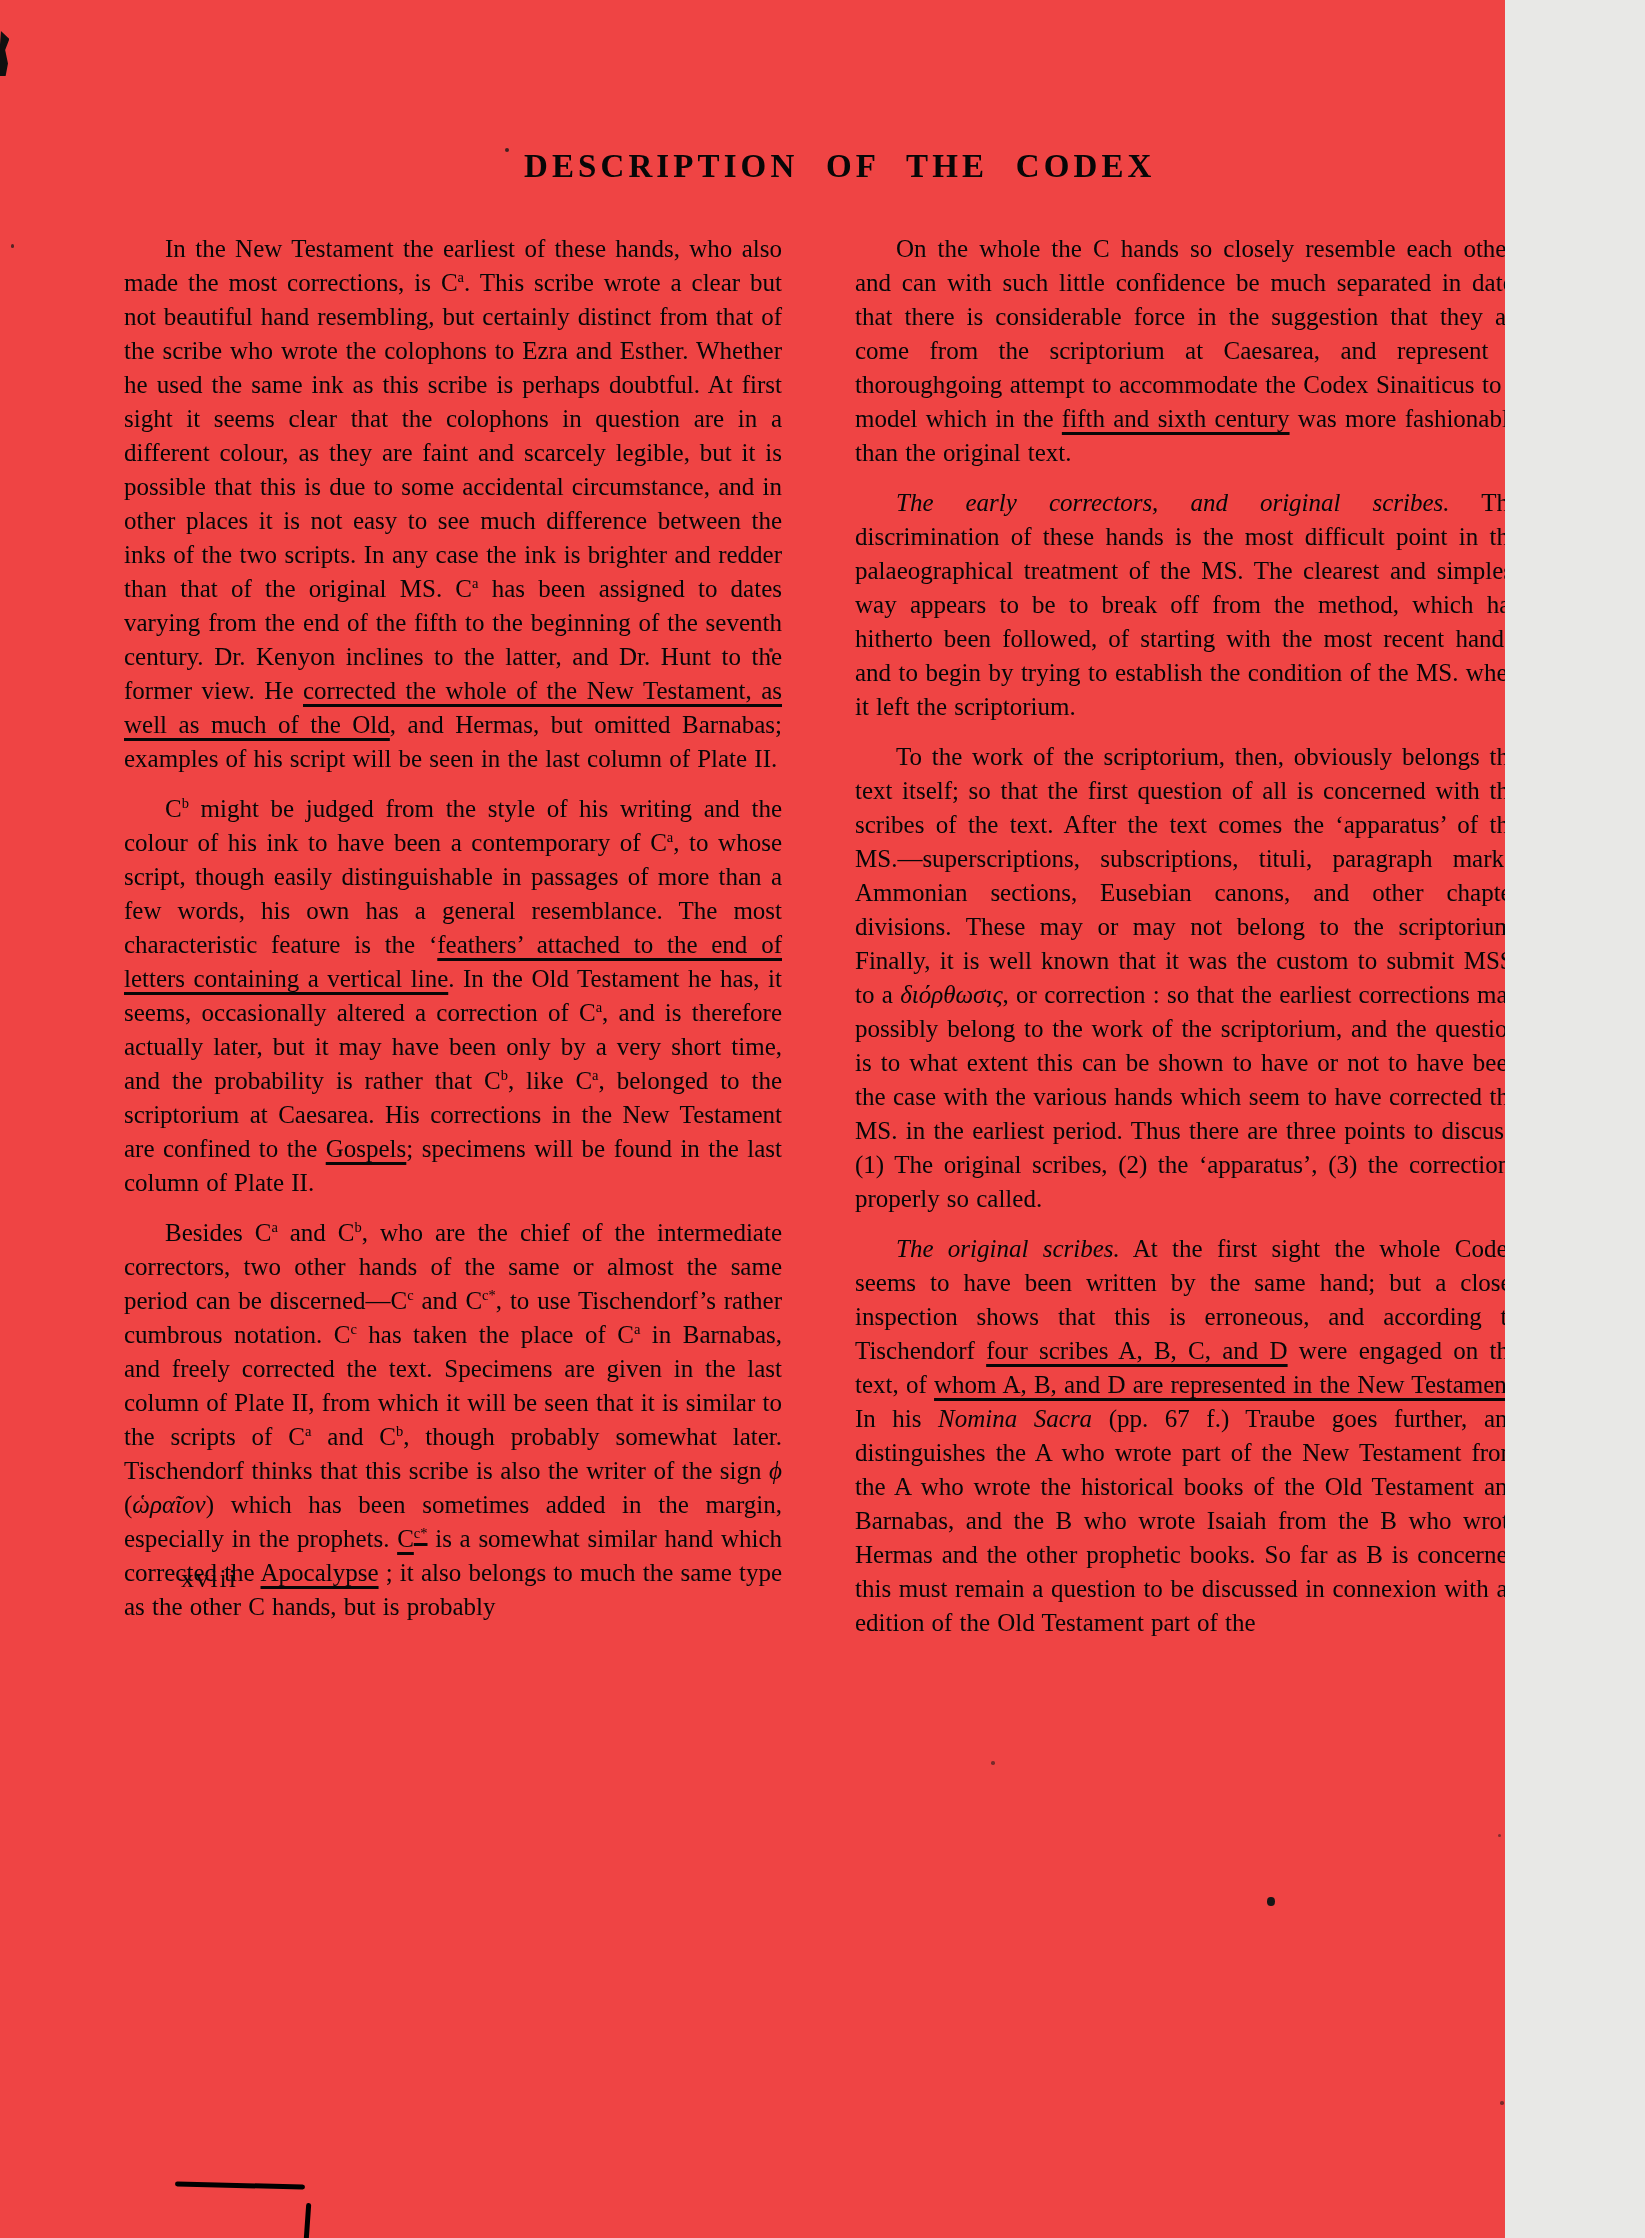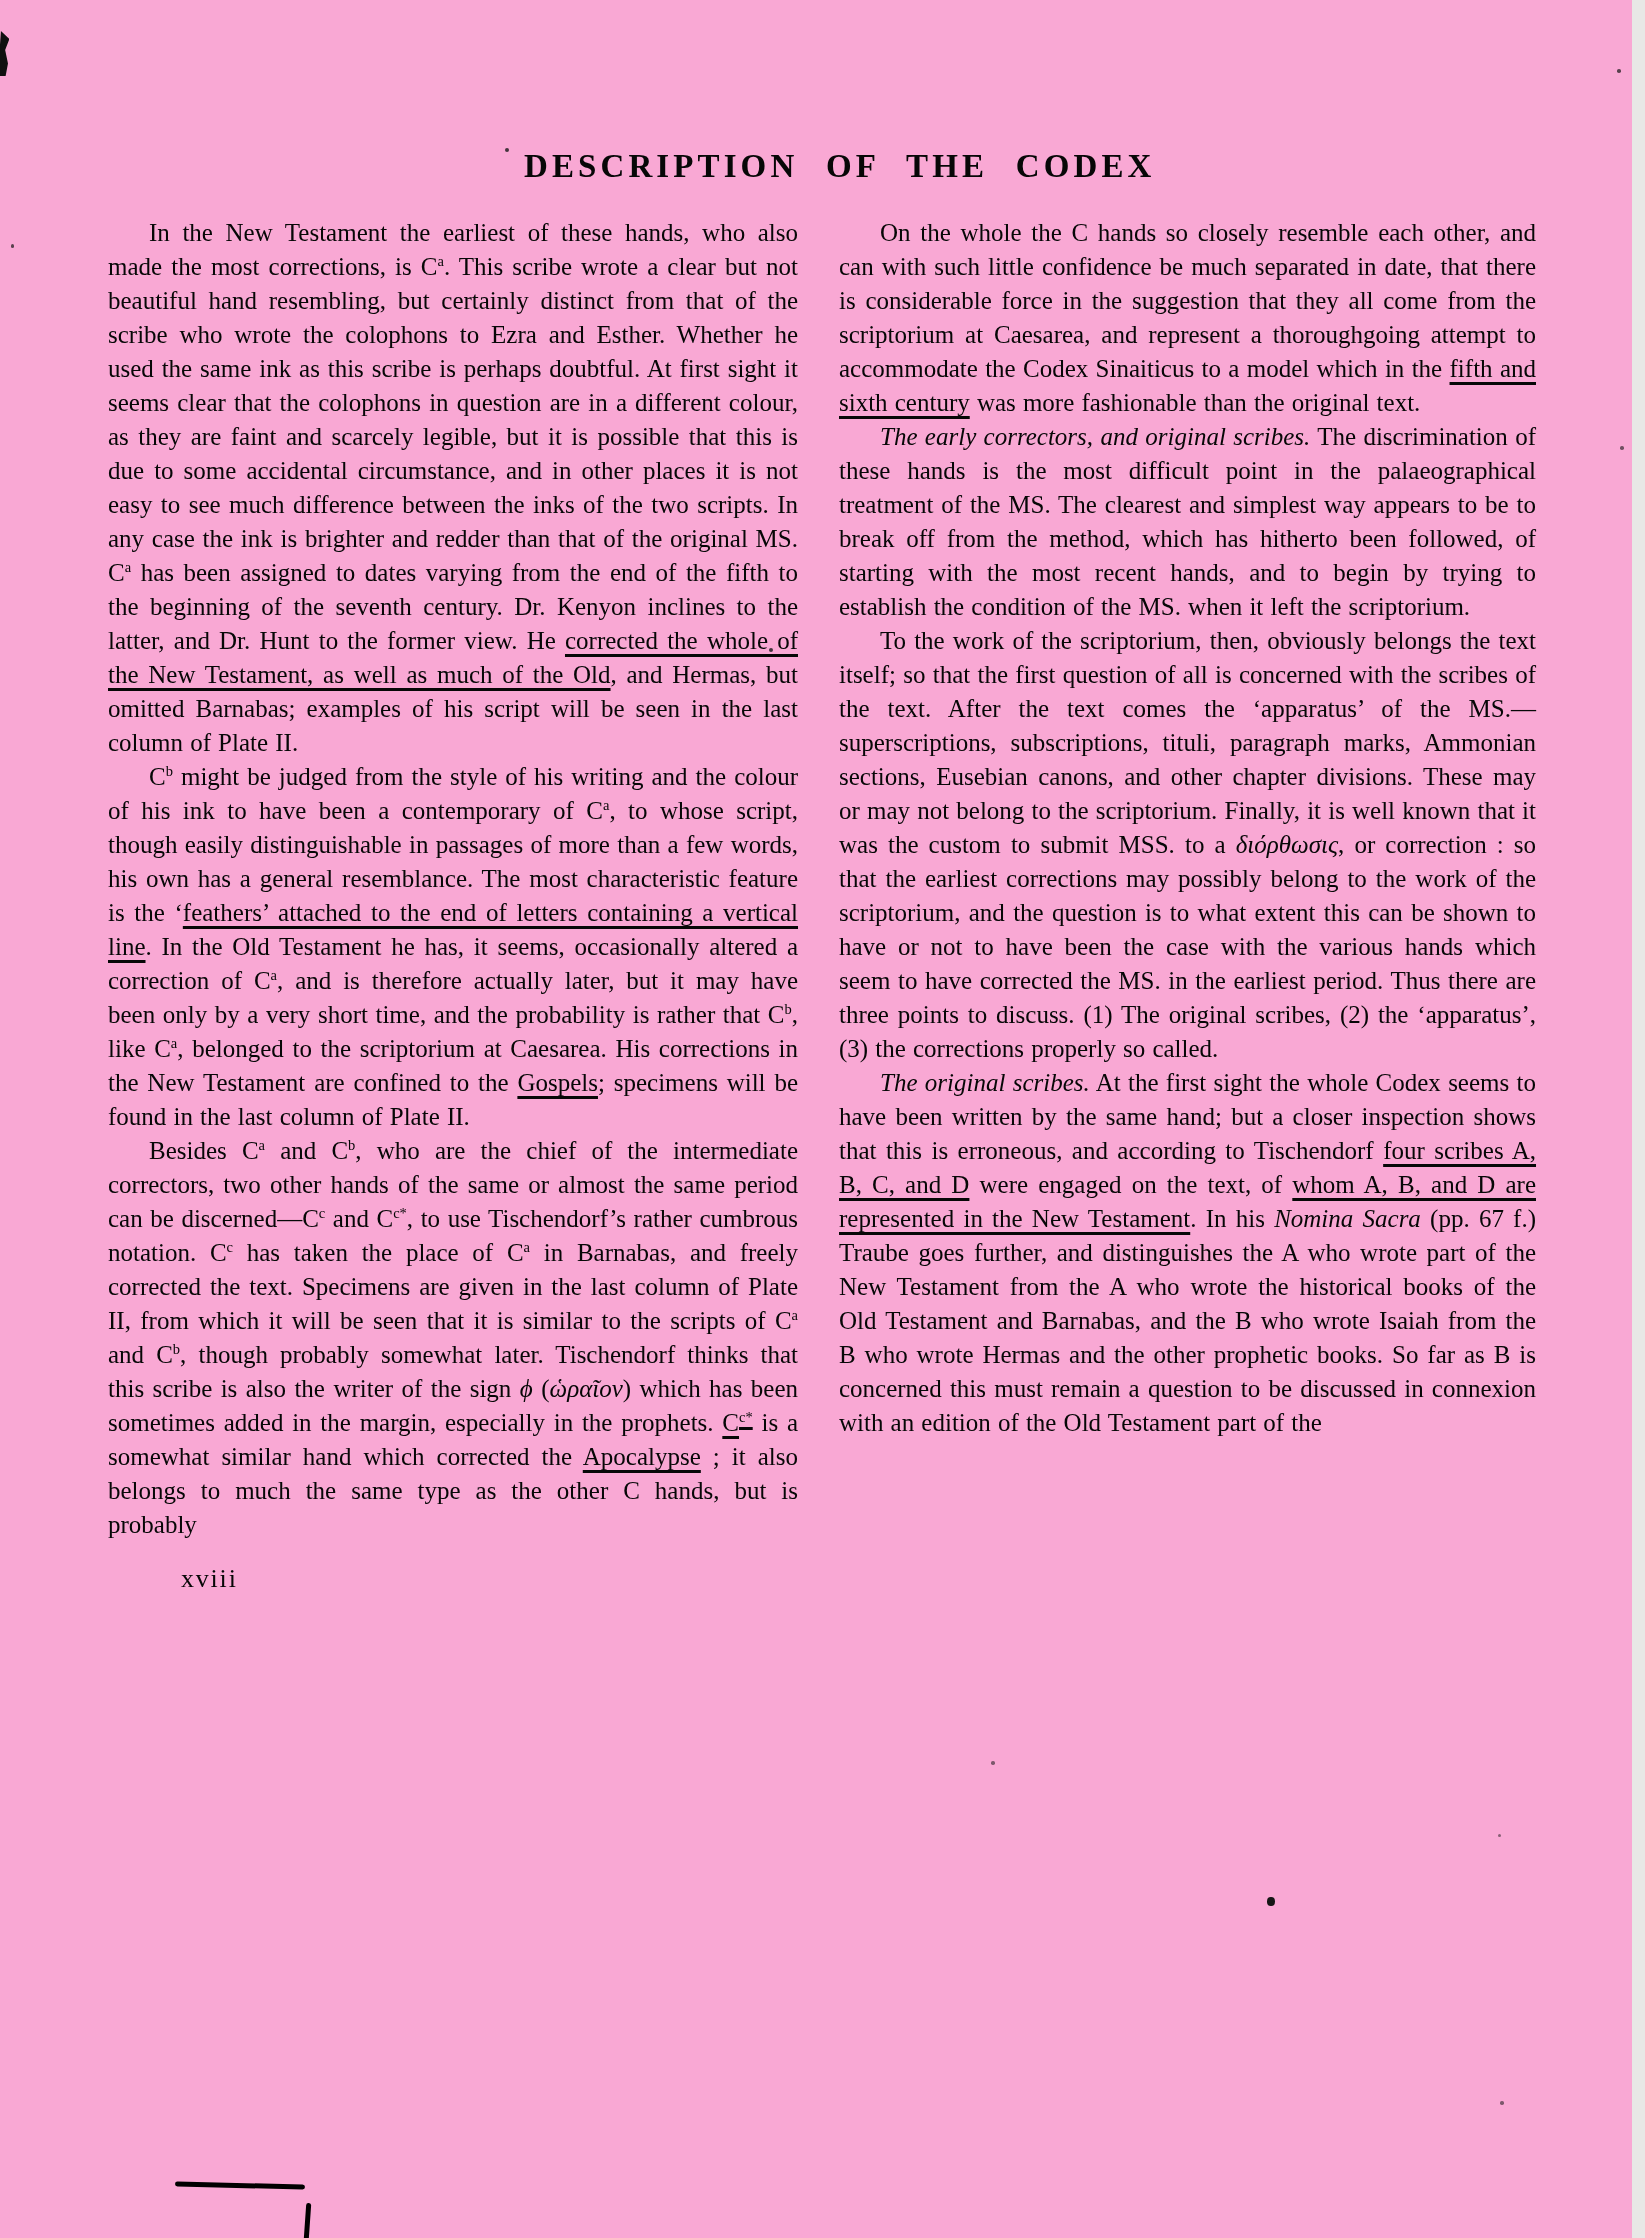--- a/index.html
+++ b/index.html
@@ -1,20 +1,20 @@
 <!DOCTYPE html>
 <html style="font-size:9.4px"><head>
 <meta charset="utf-8">
 <style>
   html,body{margin:0;padding:0;background:#e8e8e6;}
   .page{
     position:relative;
-    width:1632px;
+    width:1505px;
     height:2239px;
-    background:#f9a8d4;
+    background:#ef4444;
     font-family:"Liberation Serif","DejaVu Serif",serif;
     color:#070707;
     overflow:hidden;
   }
   .title{
     position:absolute;
     top:148px;
     left:524px;
     margin:0;
     font-size:33px;
@@ -26,21 +26,21 @@
   .column{
     position:absolute;
     top:216px;
     font-size:25px;
     line-height:34px;
     text-align:justify;
     word-spacing:0.9px;
   }
   .column.left{ left:108px;  width:690px; }
   .column.right{ left:839px; width:697px; }
-  .para{ margin:0; text-align:justify;font-family:Liberation Serif, serif; }
+  .para{ margin:16px; text-align:justify;font-family:Liberation Serif, serif; }
   .para.indent{ text-indent:41px; }
   .seg-sup{
     vertical-align:super;
     font-size:58%;
     line-height:0;
   }
   .seg-i{ font-style:italic; }
   .seg-g{ font-style:italic; }
   .seg-u{
     text-decoration:underline;

